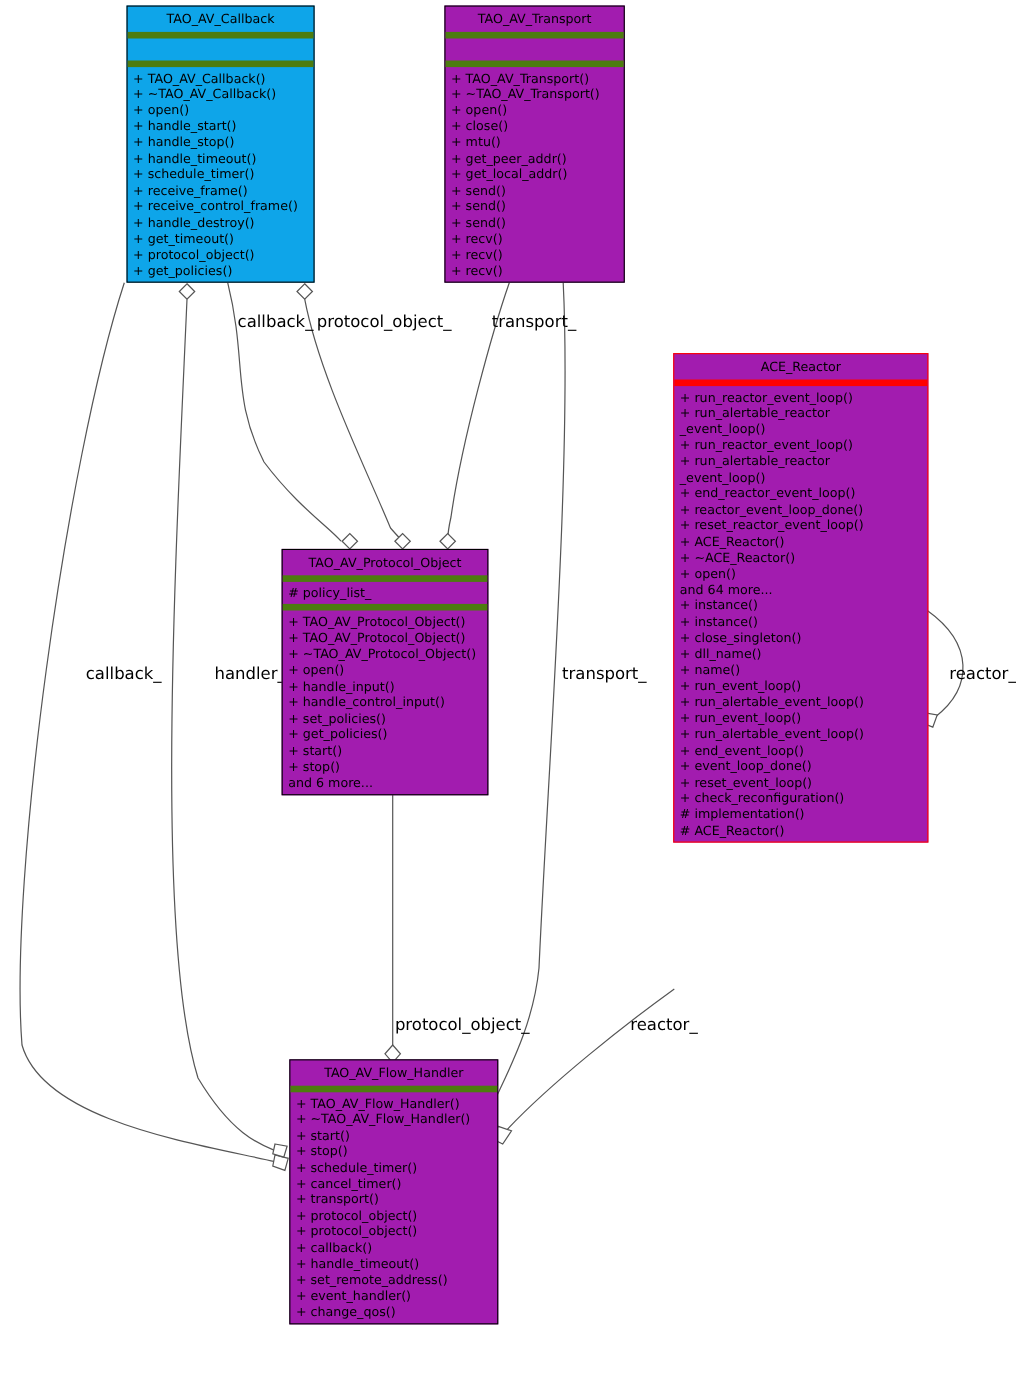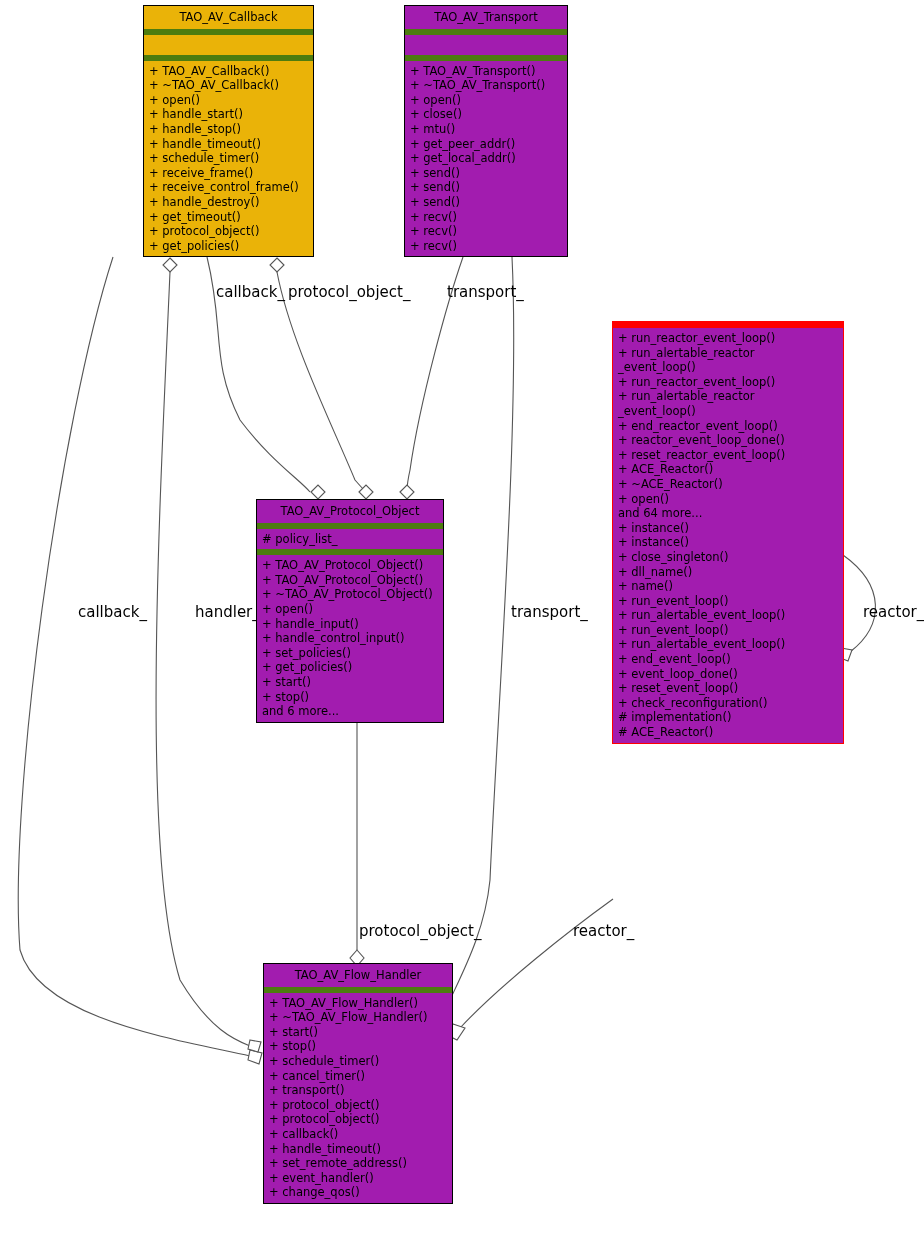--- a/index.html
+++ b/index.html
@@ -30,22 +30,21 @@
   .uml-class {
     position: absolute;
     box-sizing: border-box;
     border: 1px solid #000000;
     background: #a21caf;
     font-size: 11.5px;
     line-height: 14.6px;
     color: #000000;
   }
   .uml-class.filled {
-    background: #eab308;
-    margin-left: 28px;
+    background: #0ea5e9;
   }
   .uml-class.highlight {
     border: 1px solid #ff0000;
   }
   .uml-class.highlight .compartment {
     border-top-color: #ff0000;
   }
   .class-name {
     text-align: center;
     padding: 4px 4px 4px 4px;
@@ -174,20 +173,21 @@
       <div class="member">+ send()</div>
       <div class="member">+ send()</div>
       <div class="member">+ send()</div>
       <div class="member">+ recv()</div>
       <div class="member">+ recv()</div>
       <div class="member">+ recv()</div>
     </div>
   </div>
 
   <div class="uml-class highlight" style="left:612px; top:321px; width:232px;">
+    <div class="class-name">ACE_Reactor</div>
     <div class="compartment">
       <div class="member">+ run_reactor_event_loop()</div>
       <div class="member">+ run_alertable_reactor</div>
       <div class="member">_event_loop()</div>
       <div class="member">+ run_reactor_event_loop()</div>
       <div class="member">+ run_alertable_reactor</div>
       <div class="member">_event_loop()</div>
       <div class="member">+ end_reactor_event_loop()</div>
       <div class="member">+ reactor_event_loop_done()</div>
       <div class="member">+ reset_reactor_event_loop()</div>

